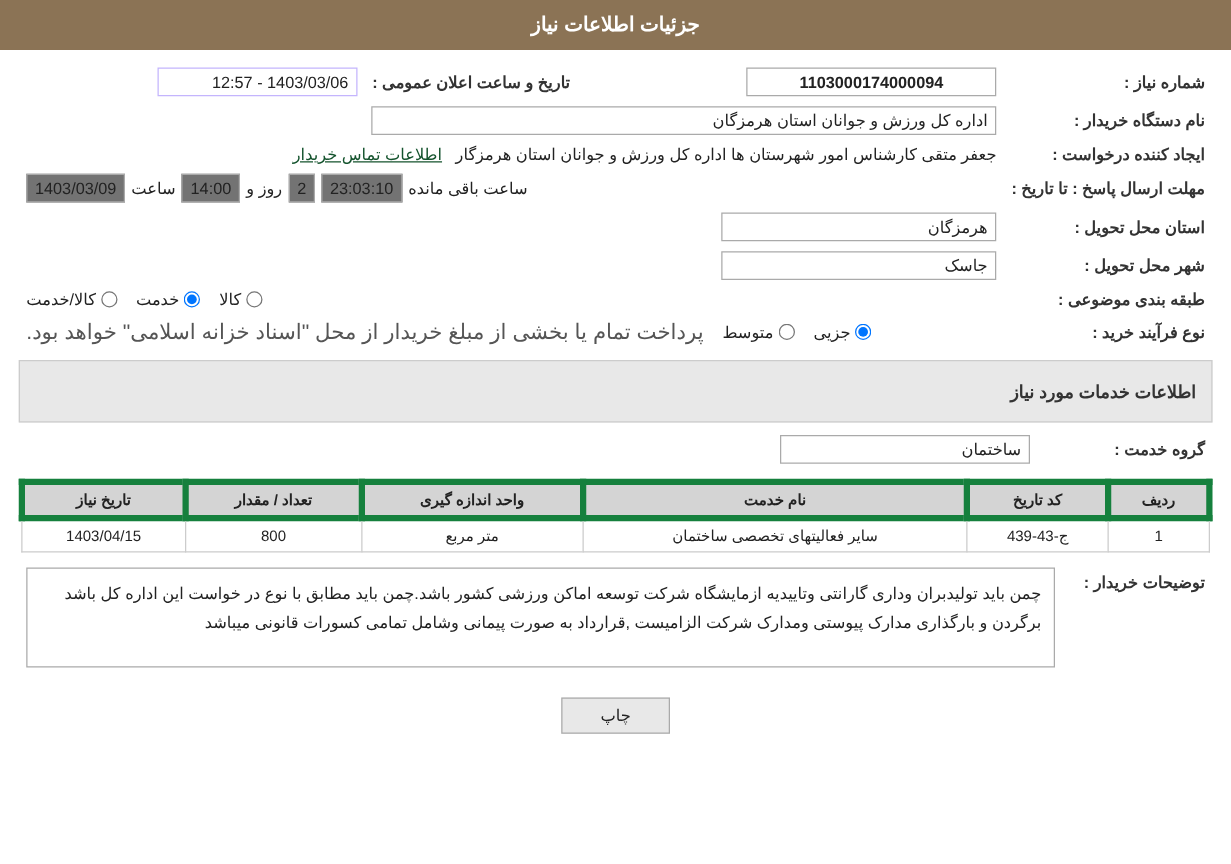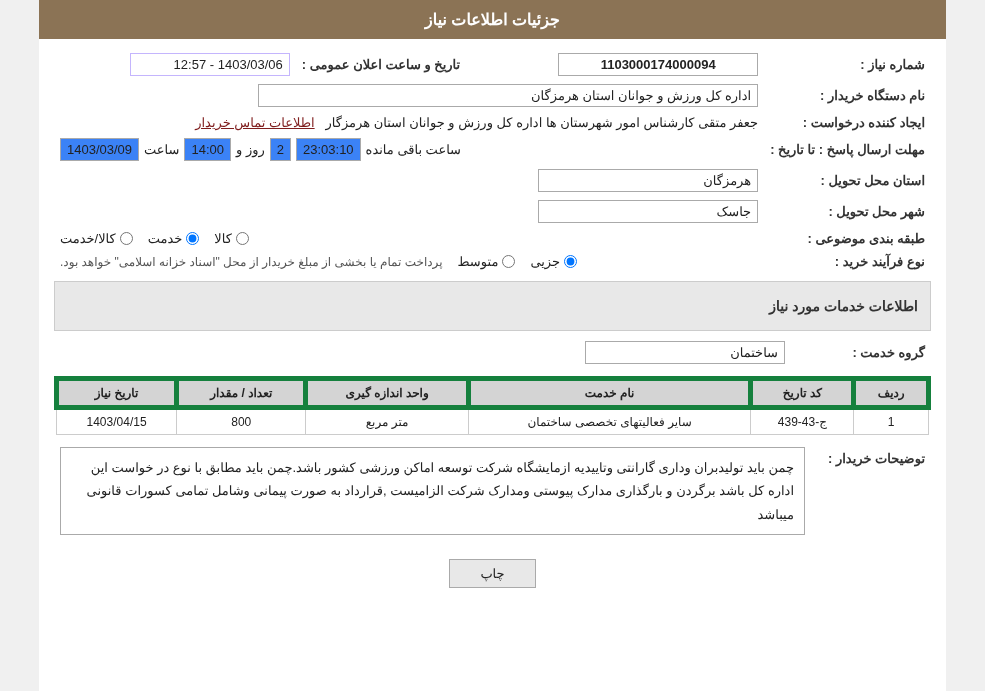--- a/index.html
+++ b/index.html
@@ -4,21 +4,21 @@
   <style>
     * { box-sizing: border-box; margin: 0; padding: 0; }
     body {
       font-family: Tahoma, Arial, sans-serif;
       font-size: 13px;
       background: #f0f0f0;
       direction: rtl;
       color: #222;
     }
     .page-wrapper {
-      width: 907px;
+      width: 985px;
       margin: 0 auto;
       background: #fff;
       min-height: 691px;
     }
     .header-bar {
       background: #8B7355;
       color: #fff;
       text-align: center;
       padding: 10px 0;
       font-size: 16px;
@@ -65,21 +65,21 @@
     }
     .date-box {
       border: 1px solid #c4b5fd;
       padding: 3px 6px;
       background: #fff;
       display: inline-block;
       min-width: 160px;
       text-align: right;
     }
     .blue-link {
-      color: #7f1d1d;
+      color: #14532d;
       text-decoration: underline;
       cursor: pointer;
     }
     .section-header {
       background: #e8e8e8;
       border: 1px solid #ccc;
       padding: 16px 12px;
       font-weight: bold;
       font-size: 14px;
       color: #333;
@@ -151,21 +151,21 @@
       background: #e8e8e8;
       color: #222;
     }
     .btn-secondary {
       background: #e8e8e8;
       color: #222;
     }
     .border-box {
       border: 1px solid #aaa;
       padding: 3px 6px;
-      background: #3b82f6;
+      background: #737373;
       display: inline-block;
       text-align: center;
     }
     .time-row {
       display: flex;
       align-items: center;
       gap: 5px;
       flex-direction: row-reverse;
     }
   </style>
@@ -254,21 +254,21 @@
               <input type="radio" class="radio-input" name="tabaqe" style="">
             </div>
           </div>
         </td>
       </tr>
 
       <tr>
         <td class="label-cell">نوع فرآیند خرید :</td>
         <td class="value-cell" colspan="3">
           <div class="radio-group">
-            <span style="color:#555; font-size:12px;">پرداخت تمام یا بخشی از مبلغ خریدار از محل "اسناد خزانه اسلامی" خواهد بود.</span>
+            <span style="color:#555; font-size:17px;">پرداخت تمام یا بخشی از مبلغ خریدار از محل "اسناد خزانه اسلامی" خواهد بود.</span>
             <div class="radio-item">
               <span>متوسط</span>
               <input type="radio" class="radio-input" name="nov" style="">
             </div>
             <div class="radio-item">
               <span>جزیی</span>
               <input type="radio" class="radio-input" name="nov" checked="" style="">
             </div>
           </div>
         </td>

